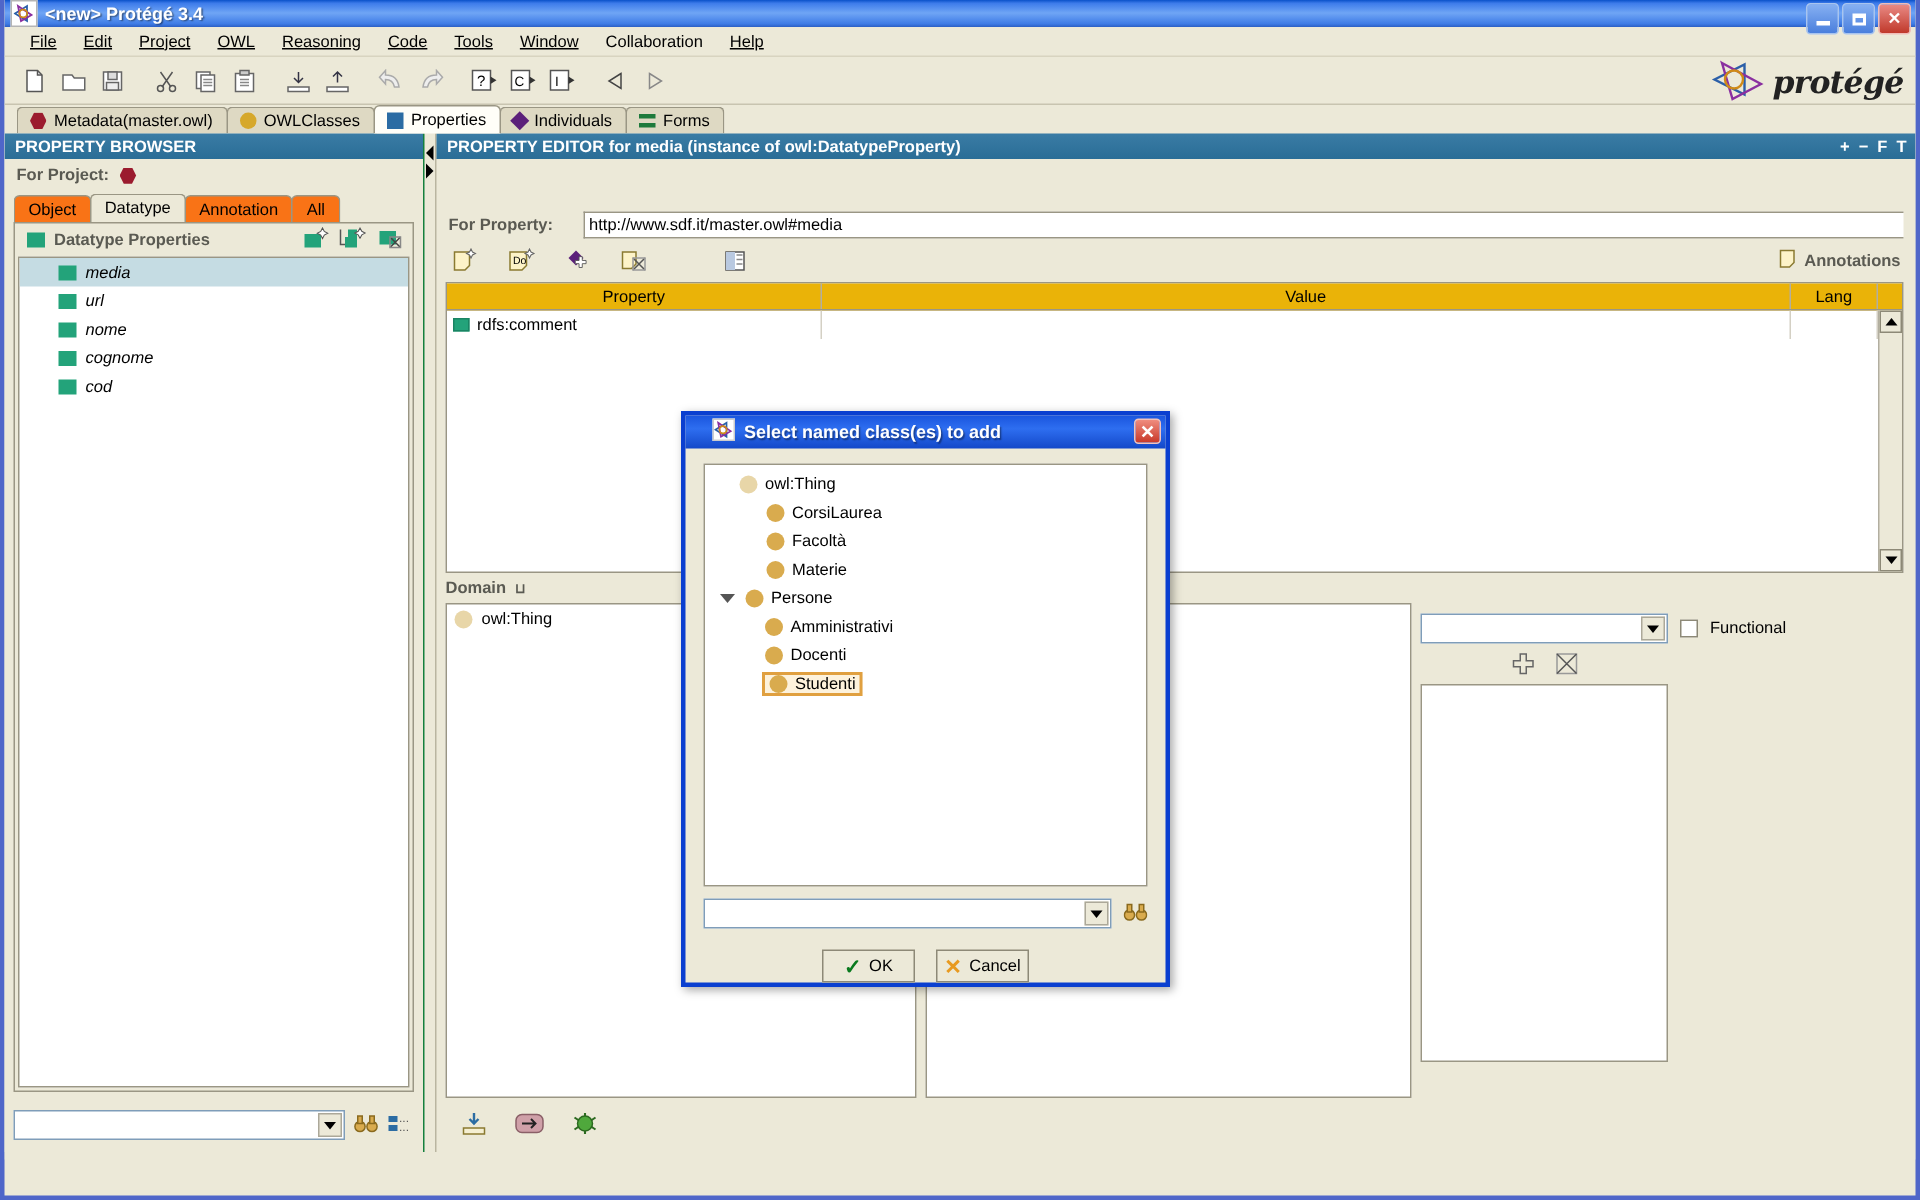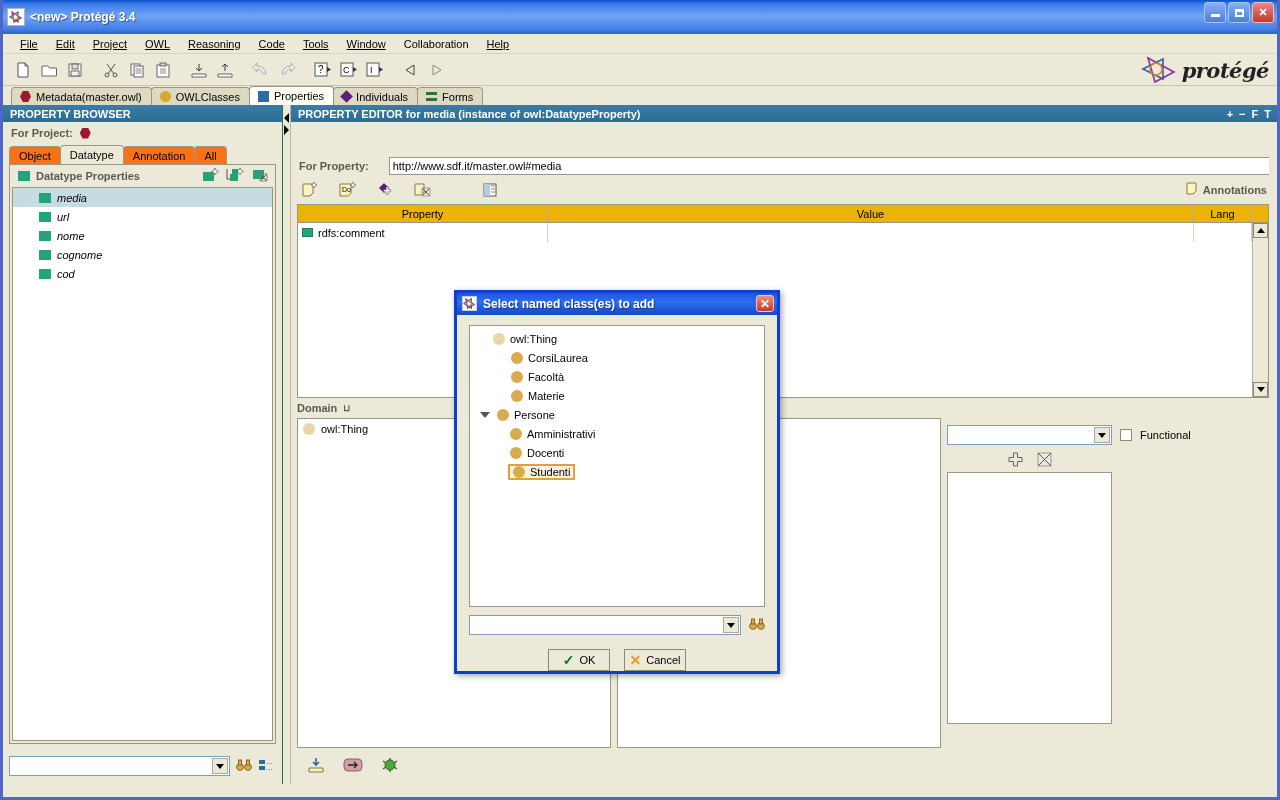--- a/index.html
+++ b/index.html
@@ -17,21 +17,21 @@
     position: relative;
     width: 1280px; height: 800px;
     background: #ece9d8;
     border: 3px solid #4f66c9;
     border-top: none;
     overflow: hidden;
   }
 
   
   #titlebar {
-    height: 34px;
+    height: 18px;
     background: linear-gradient(180deg,#0a51c9 0%, #3d7bea 12%, #6fa5f5 48%, #3f7ce6 88%, #2b5fc4 100%);
     display: flex; align-items: center;
     padding-left: 4px;
     position: relative;
   }
   #titlebar .tb-icon {
     width: 18px; height: 18px;
     margin-right: 5px;
     background: #fff;
     border: 1px solid #b5b5b5;
@@ -340,21 +340,21 @@
     background: #ece9d8;
     border: 3px solid #0a3fd0;
     box-shadow: 2px 2px 6px rgba(0,0,0,.35);
     z-index: 50;
     display: flex; flex-direction: column;
   }
   #dlg-title {
     height: 22px;
     background: linear-gradient(180deg,#1a55de 0%, #2e6ef0 40%, #1348c9 100%);
     display: flex; align-items: center; gap: 6px;
-    padding-left: 5px; position: relative;
+    padding-left: 18px; position: relative;
   }
   #dlg-title .t {
     color: #fff; font-weight: bold; font-size: 12px;
     text-shadow: 1px 1px 1px rgba(0,0,0,.4);
   }
   #dlg-close {
     position: absolute; right: 3px; top: 2px;
     width: 18px; height: 17px;
     background: linear-gradient(180deg,#ef8c7e,#c8392a);
     border: 1px solid #f3c3bb; border-radius: 3px;

